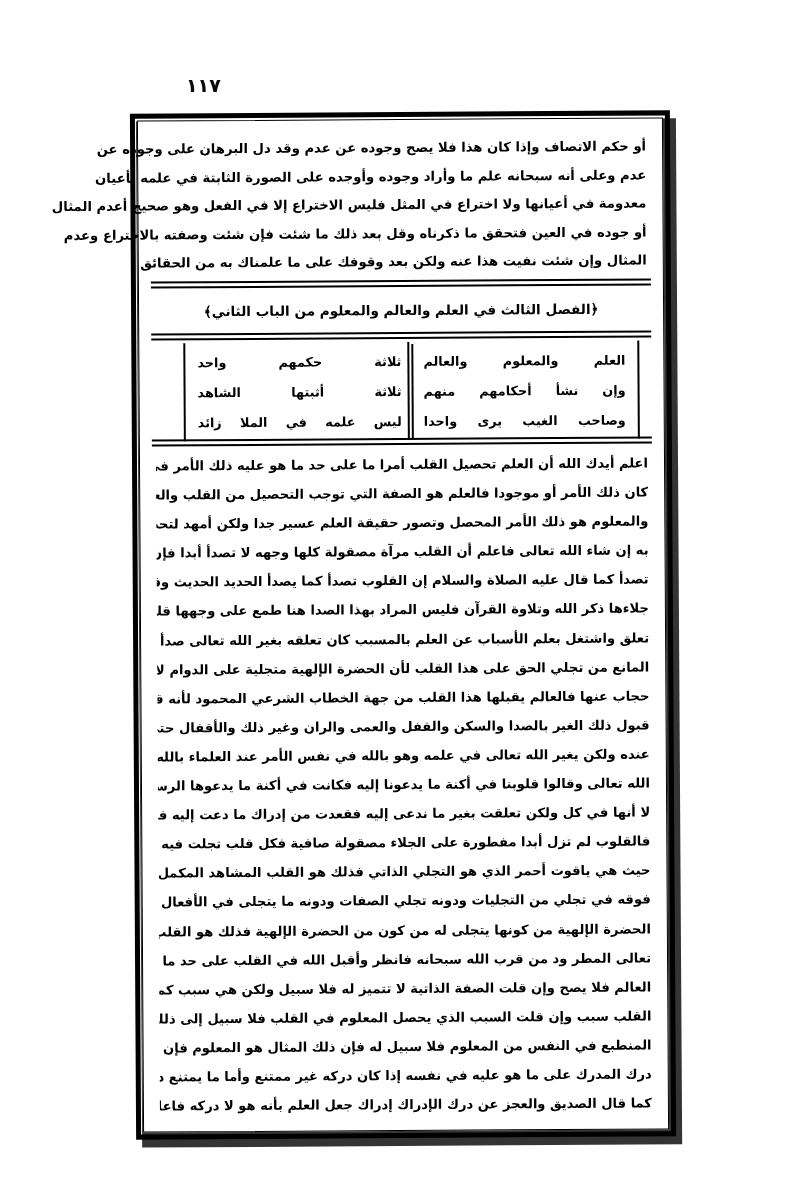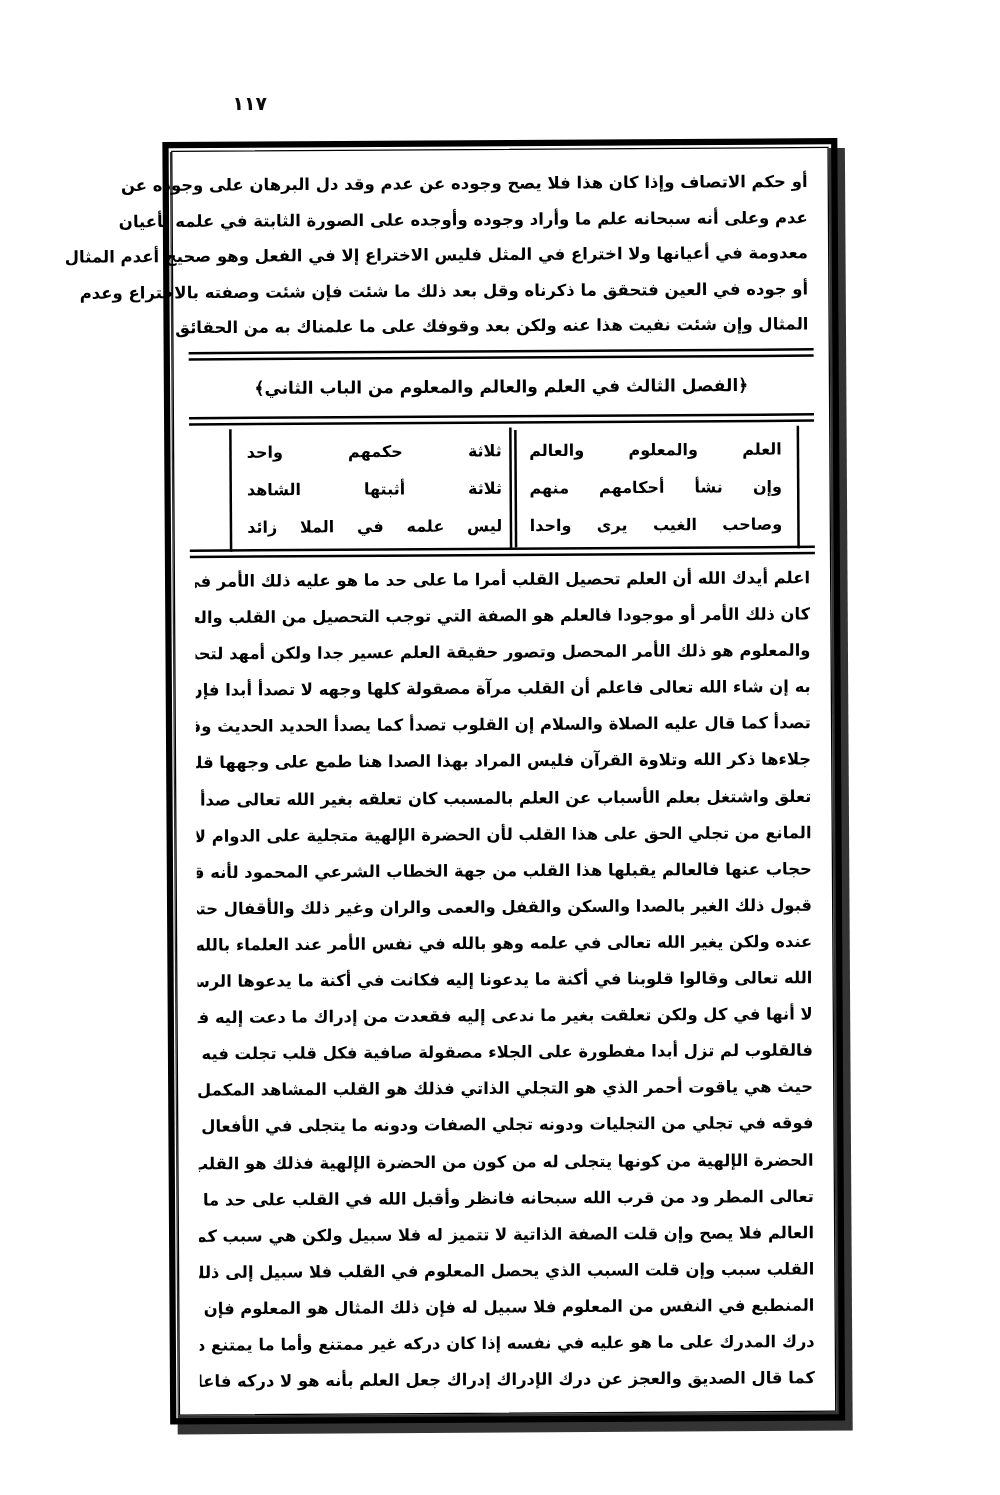--- a/index.html
+++ b/index.html
@@ -16,21 +16,21 @@
     font-family: "DejaVu Sans", "Liberation Sans", sans-serif;
     color: #000000;
   }
 
   
   #folio {
     position: absolute;
     left: 186px;
     top: 74px;
     width: 90px;
-    font-size: 15px;
+    font-size: 19px;
     font-weight: 700;
     letter-spacing: 1px;
     color: #0a0a0a;
     direction: rtl;
     text-align: left;
     font-family: "DejaVu Sans", sans-serif;
   }
 
   
   #page-frame {

